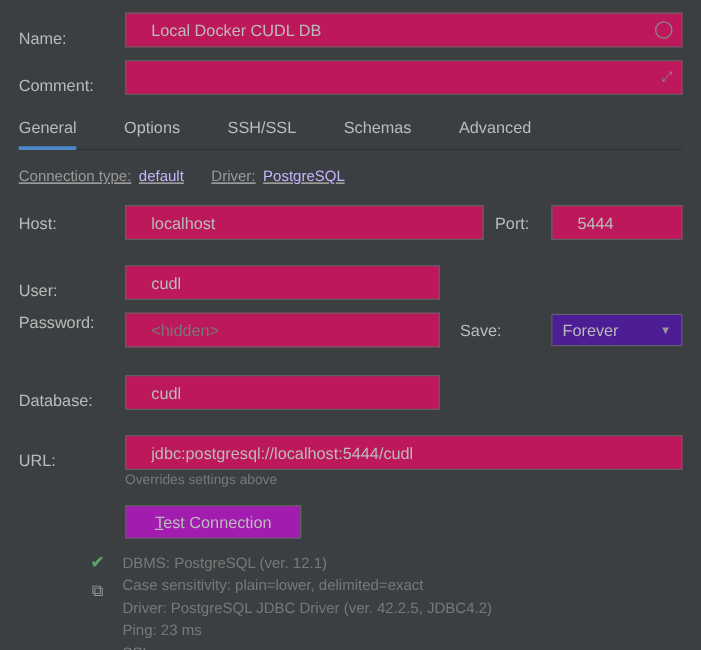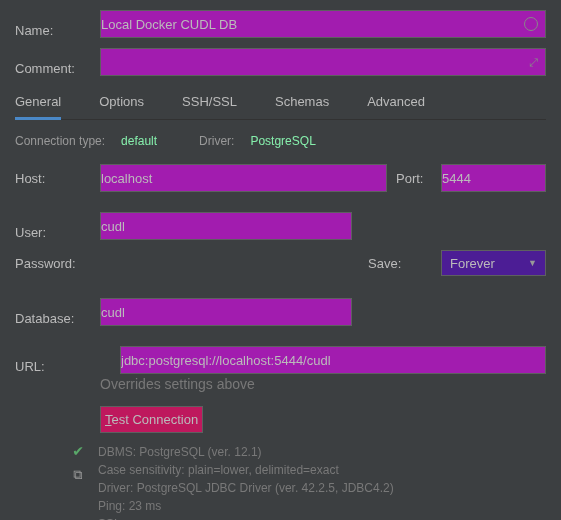--- a/index.html
+++ b/index.html
@@ -24,24 +24,24 @@
       align-items: flex-end;
       margin-bottom: 10px;
     }
     .form-label {
       width: 85px;
       color: #bbbbbb;
       flex-shrink: 0;
     }
     .form-input {
       flex: 1;
-      background-color: #a21caf;
+      background-color: #be185d;
       border: 1px solid #5e6060;
       color: #bbbbbb;
-      padding: 5px 0;
+      padding: 5px 20px;
       font-size: 13px;
       height: 28px;
       font-family: inherit;
     }
     .form-input::placeholder {
       color: #787878;
     }
     .name-input-wrapper {
       flex: 1;
       position: relative;
@@ -79,30 +79,31 @@
       color: #bbbbbb;
       border-bottom: 3px solid transparent;
       margin-bottom: -1px;
     }
     .tab.active {
       border-bottom: 3px solid #4a88c7;
       color: #bbbbbb;
     }
     .meta-row {
       display: flex;
-      gap: 16px;
+      gap: 6px;
       margin-top: 14px;
       margin-bottom: 16px;
       font-size: 12px;
+      text-decoration: underline;
     }
     .meta-label {
       color: #999;
     }
     .link {
-      color: #86efac;
+      color: #c4b5fd;
       cursor: pointer;
     }
     .host-row {
       display: flex;
       align-items: center;
       gap: 9px;
       margin-bottom: 10px;
     }
     .host-left {
       display: flex;
@@ -156,30 +157,30 @@
       right: 8px;
       font-size: 9px;
       color: #999;
     }
     .input-260 {
       width: 252px;
       flex: none;
     }
     .hint-text {
       color: #787878;
-      font-size: 14px;
+      font-size: 11px;
       margin-left: 85px;
       margin-top: -6px;
       margin-bottom: 14px;
     }
     .button {
-      background-color: #be185d;
+      background-color: #a21caf;
       border: 1px solid #5e6060;
       color: #bbbbbb;
-      padding: 5px 4px;
+      padding: 5px 23px;
       cursor: pointer;
       font-size: 13px;
       font-family: inherit;
       text-align: right;
     }
     .button u {
       text-decoration: underline;
     }
     .button-row {
       margin-left: 85px;
@@ -265,38 +266,39 @@
   <div class="spacer-sm"></div>
 
   <div class="form-row">
     <label class="form-label">User:</label>
     <input class="form-input input-260" type="text" value="cudl" style="">
   </div>
 
   <div class="password-row">
     <div class="password-left">
       <label class="form-label">Password:</label>
+      <input class="form-input input-260" type="password" placeholder="&lt;hidden&gt;" style="">
     </div>
     <div class="save-section">
       <label class="save-label">Save:</label>
       <div class="select-box">
         <span>Forever</span>
         <span class="select-arrow">▼</span>
       </div>
     </div>
   </div>
 
   <div class="form-row">
     <label class="form-label">Database:</label>
     <input class="form-input input-260" type="text" value="cudl" style="">
   </div>
 
   <div class="spacer-sm"></div>
 
-  <div class="form-row" style="margin-bottom:8px;gap:20px;">
+  <div class="form-row" style="margin-bottom:8px;">
     <label class="form-label">URL:</label>
     <input class="form-input" type="text" value="jdbc:postgresql://localhost:5444/cudl" style="">
   </div>
   <div class="hint-text">Overrides settings above</div>
 
   <div class="button-row">
     <button class="button"><u>T</u><span>est Connection</span></button>
   </div>
 
   <div class="status-block">

